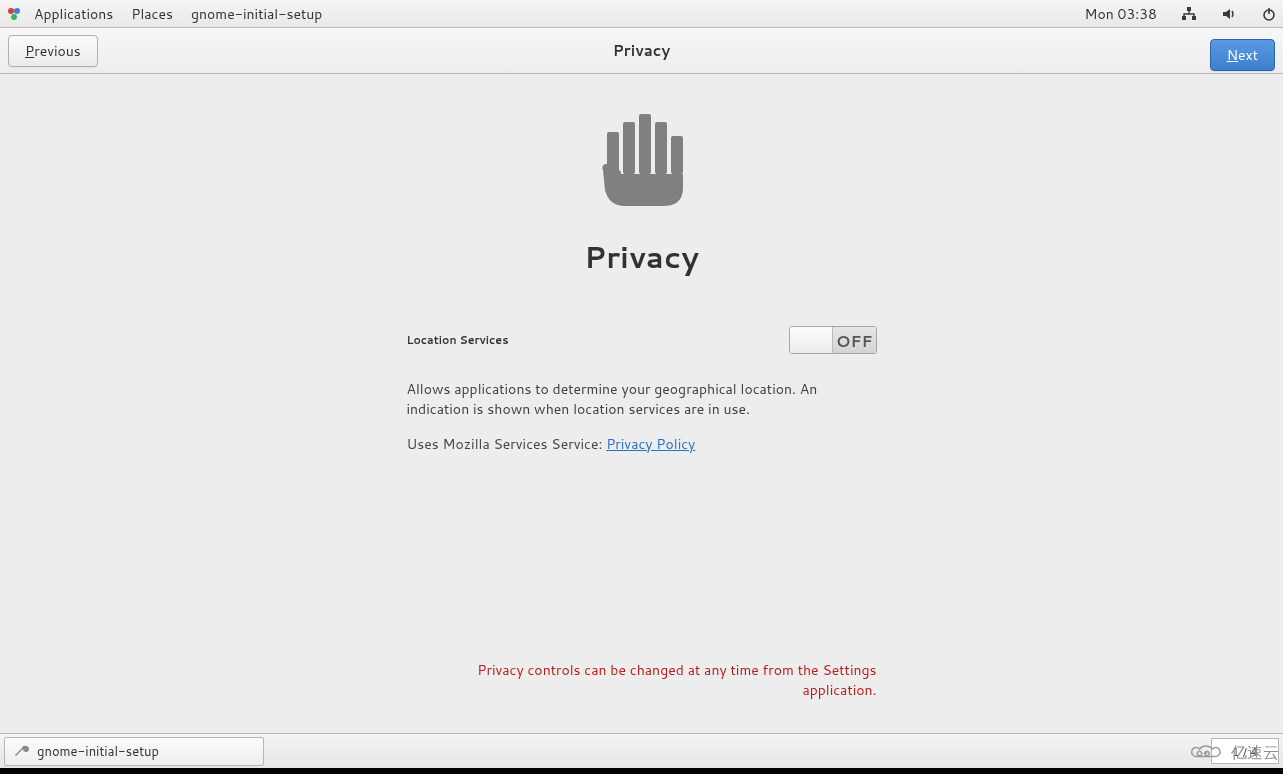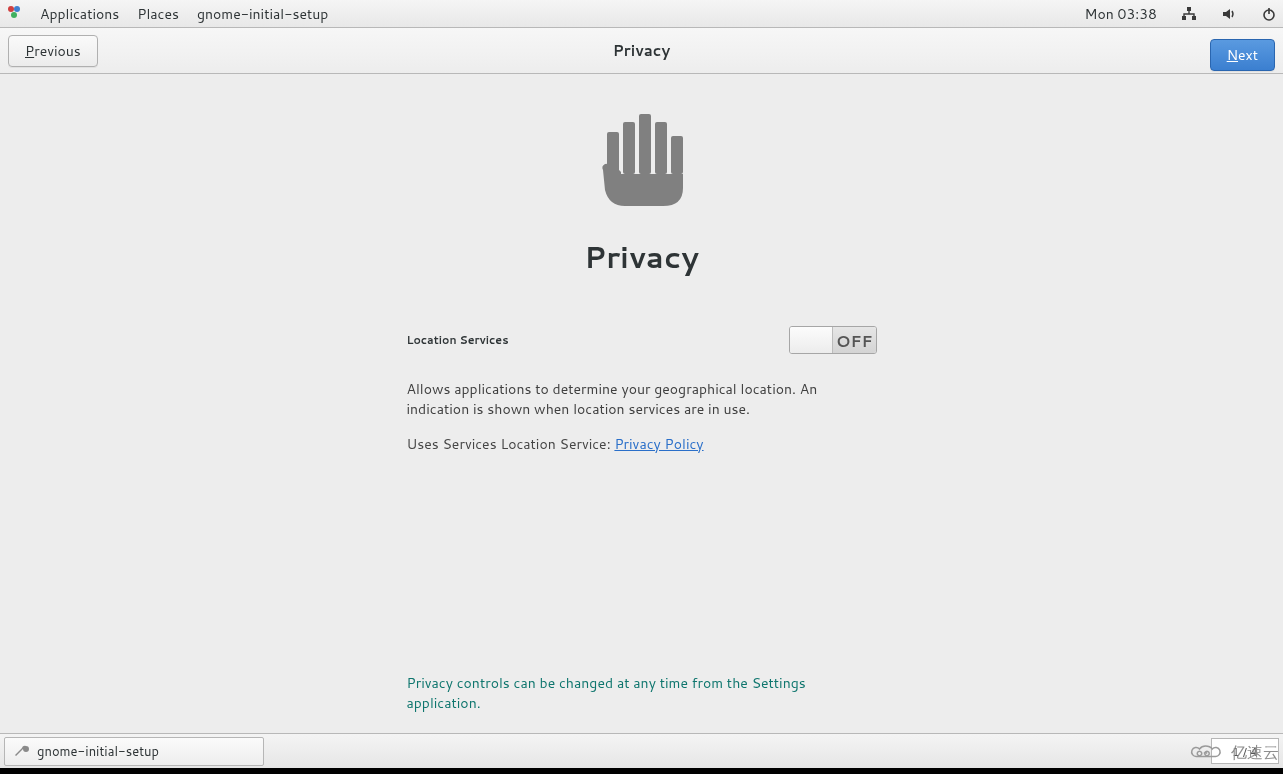--- a/index.html
+++ b/index.html
@@ -18,21 +18,21 @@
     height: 28px;
     background: linear-gradient(to bottom, #f5f5f5, #e8e8e8);
     border-bottom: 1px solid #b8b8b8;
     display: flex;
     align-items: center;
     padding: 0 6px;
     font-size: 14px;
     color: #2e3436;
   }
   .panel-left { display: flex; align-items: center; gap: 18px; }
-  .panel-left .panel-item { display: flex; gap: 18px; }
+  .panel-left .panel-item { display: flex; align-items: center; gap: 12px; }
   .panel-right { margin-left: auto; display: flex; align-items: center; gap: 24px; }
   .panel-icon { width: 16px; height: 16px; display:inline-flex; align-items:center; justify-content:center; }
   .panel-icon svg { width:16px; height:16px; fill:#3a3a3a; }
 
   
   .headerbar {
     height: 46px;
     background: linear-gradient(to bottom, #f7f7f7, #ededed);
     border-bottom: 1px solid #b8b8b8;
     display: flex;
@@ -120,24 +120,24 @@
   .setting-service {
     margin-top: 14px;
     font-size: 14px; color:#464646;
   }
   .link { color: #2a6fc9; text-decoration: underline; }
 
   .footer-note {
     width: 470px;
     position: absolute;
     left: 50%; transform: translateX(-50%);
-    bottom: 20px;
-    text-align: left;
-    font-size: 14px;
-    color: #0f766e;
+    bottom: 33px;
+    text-align: right;
+    font-size: 14px;
+    color: #b91c1c;
   }
 
   
   .taskbar {
     position: absolute;
     left: 0; right: 0; bottom: 6px;
     height: 35px;
     background: linear-gradient(to bottom,#f4f4f4,#e6e6e6);
     border-top: 1px solid #b8b8b8;
     display: flex; align-items: center;
@@ -252,21 +252,21 @@
   <div class="settings-block">
     <div class="setting-row">
       <span class="setting-label">Location Services</span>
       <div class="switch">
         <div class="knob"></div>
         <div class="label">OFF</div>
       </div>
     </div>
     <div class="setting-desc">Allows applications to determine your geographical location. An indication is shown when location services are in use.</div>
     <div class="setting-service">
-      <span>Uses Services Location Service: </span><a class="link" href="#">Privacy Policy</a>
+      <span>Uses Mozilla Services Service: </span><a class="link" href="#">Privacy Policy</a>
     </div>
   </div>
 
   <div class="footer-note">Privacy controls can be changed at any time from the Settings application.</div>
 </div>
 
 <div class="taskbar">
   <div class="task-button">
     <span class="ticon">
       <svg viewBox="0 0 16 16">

